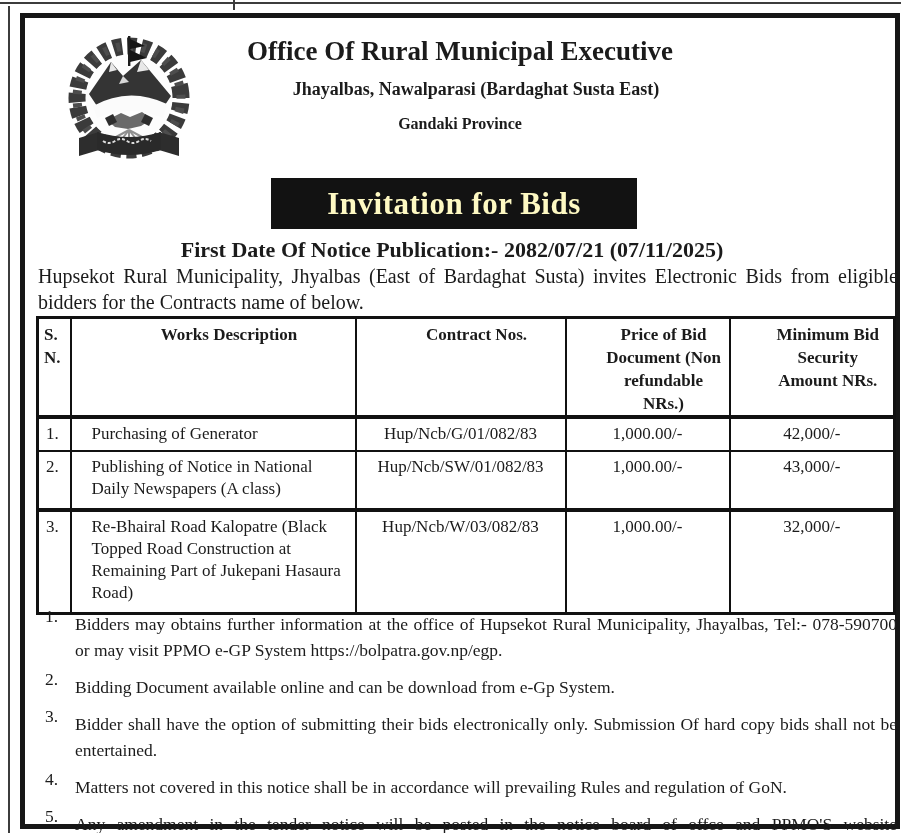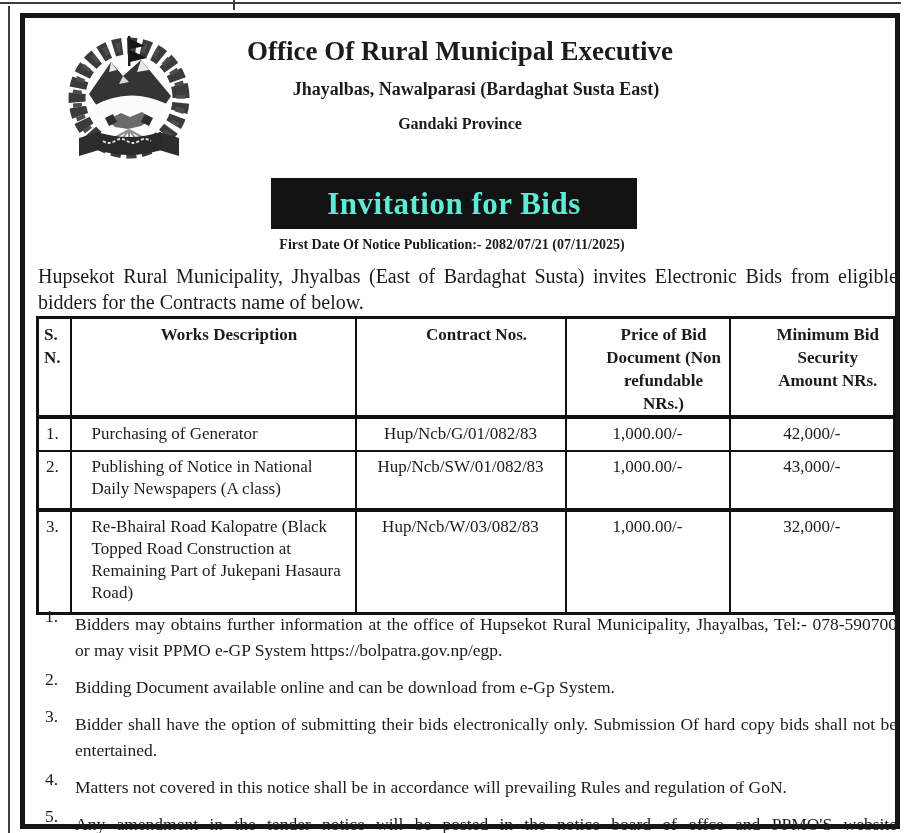--- a/index.html
+++ b/index.html
@@ -14,24 +14,24 @@
   
   .doc{position:absolute;left:20px;top:13px;width:880px;height:816px;
        border:5px solid #161616;box-sizing:border-box;background:#fff;}
   .logo{position:absolute;left:34px;top:16px;width:140px;height:134px;}
   .masthead{position:absolute;left:0;right:0;top:14px;text-align:center;}
   .m-line1{font-size:29px;font-weight:bold;line-height:40px;}
   .m-line2{font-size:27px;font-weight:bold;line-height:39px;}
   .m-line3{font-size:18px;font-weight:bold;line-height:37px;margin-left:32px;}
   .m-line4{font-size:16px;font-weight:bold;line-height:32px;}
   .banner{position:absolute;left:246px;top:160px;width:366px;height:51px;
-          background:#121212;color:#5eead4;display:flex;align-items:center;justify-content:center;
+          background:#121212;color:#fef9c3;display:flex;align-items:center;justify-content:center;
           font-size:31px;font-weight:bold;letter-spacing:0.5px;}
   .publine{position:absolute;left:0;right:16px;top:219px;text-align:center;
-           font-size:14px;font-weight:bold;}
+           font-size:22px;font-weight:bold;}
   .intro{position:absolute;left:13px;width:860px;top:245px;
          font-size:20px;line-height:26px;text-align:justify;}
   
   .bid-table{position:absolute;left:11px;top:298px;width:857px;
              border-collapse:collapse;table-layout:fixed;font-size:17px;
              border:3px solid #111;}
   .bid-table th,.bid-table td{border:2px solid #111;vertical-align:top;
              padding:4px 4px 0 4px;line-height:23px;box-sizing:border-box;}
   .bid-table thead th{font-weight:bold;text-align:center;height:85px;border-bottom:4px solid #111;padding-left:36px;}
   .bid-table thead th.h-sn{text-align:left;padding-left:5px;}

